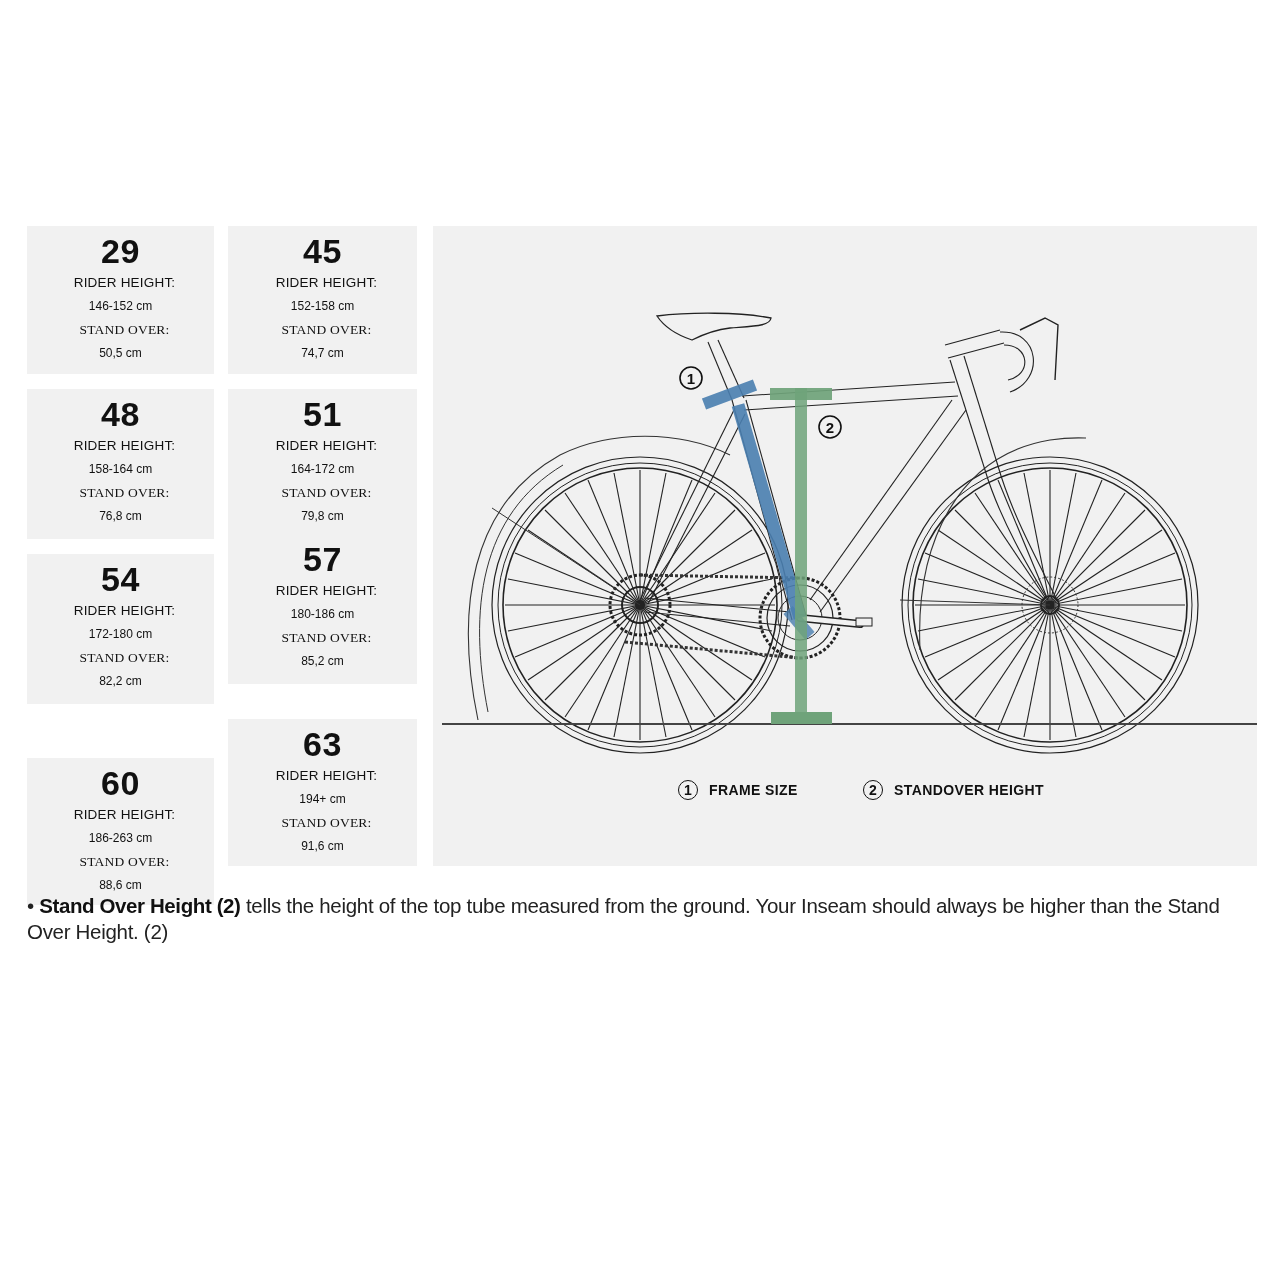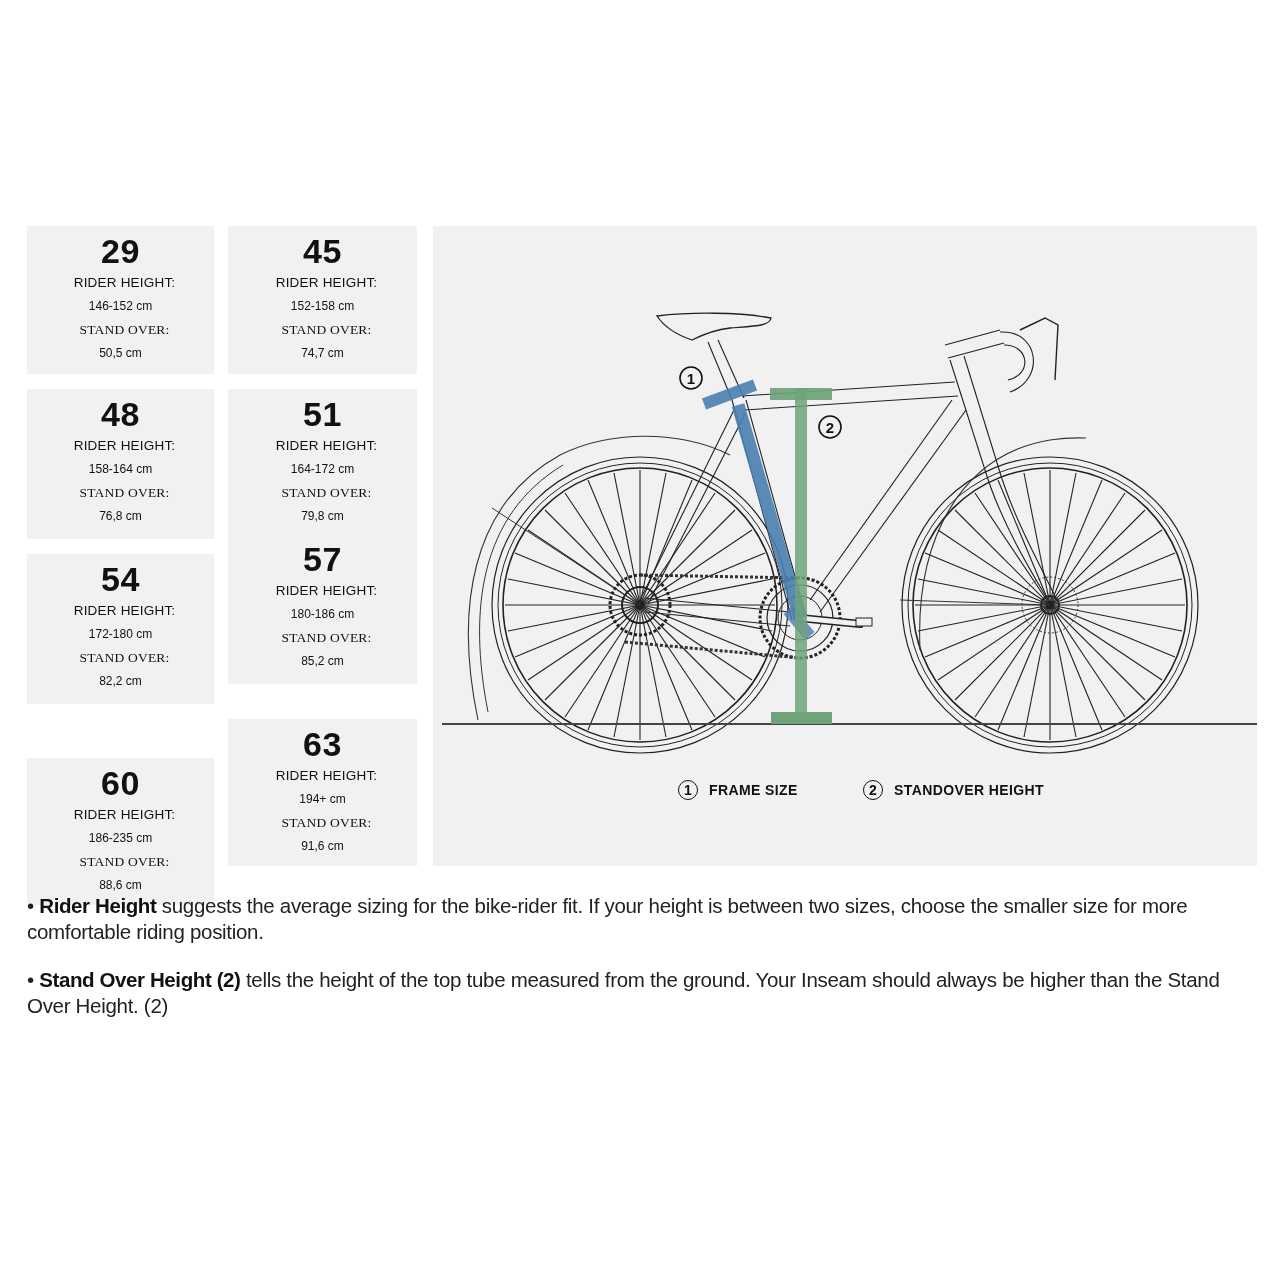--- a/index.html
+++ b/index.html
@@ -59,21 +59,21 @@
   <div class="card" style="left:228px;top:534px;width:189px;height:150px;">
     <div class="size">57</div>
     <div class="label">RIDER HEIGHT:</div>
     <div class="value">180-186 cm</div>
     <div class="label label2">STAND OVER:</div>
     <div class="value">85,2 cm</div>
   </div>
   <div class="card" style="left:27px;top:719px;width:187px;height:147px;margin-top:39px;">
     <div class="size">60</div>
     <div class="label">RIDER HEIGHT:</div>
-    <div class="value">186-235 cm</div>
+    <div class="value">186-263 cm</div>
     <div class="label label2">STAND OVER:</div>
     <div class="value">88,6 cm</div>
   </div>
   <div class="card" style="left:228px;top:719px;width:189px;height:147px;">
     <div class="size">63</div>
     <div class="label">RIDER HEIGHT:</div>
     <div class="value">194+ cm</div>
     <div class="label label2">STAND OVER:</div>
     <div class="value">91,6 cm</div>
   </div>
@@ -204,15 +204,14 @@
     <span class="num">1</span>
     <span>FRAME SIZE</span>
   </div>
   <div class="legend" style="left:430px;">
     <span class="num">2</span>
     <span>STANDOVER HEIGHT</span>
   </div>
 </div>
 
 <div class="notes">
-  <p><span>•</span> <b>Rider Height</b><span> suggests the average sizing for the bike-rider fit. If your height is between two sizes, choose the smaller size for more comfortable riding position.</span></p>
   <p><span>•</span> <b>Stand Over Height (2)</b><span> tells the height of the top tube measured from the ground. Your Inseam should always be higher than the Stand Over Height. (2)</span></p>
 </div>
 
 </body></html>

